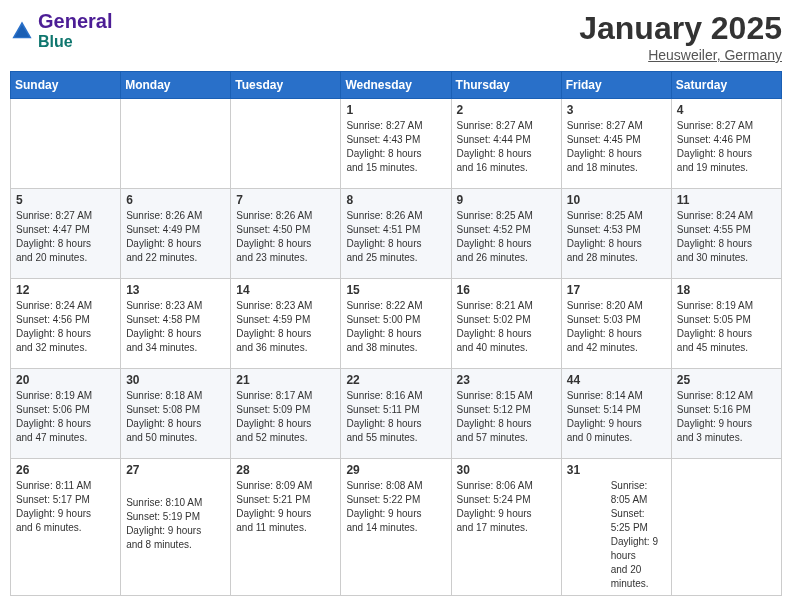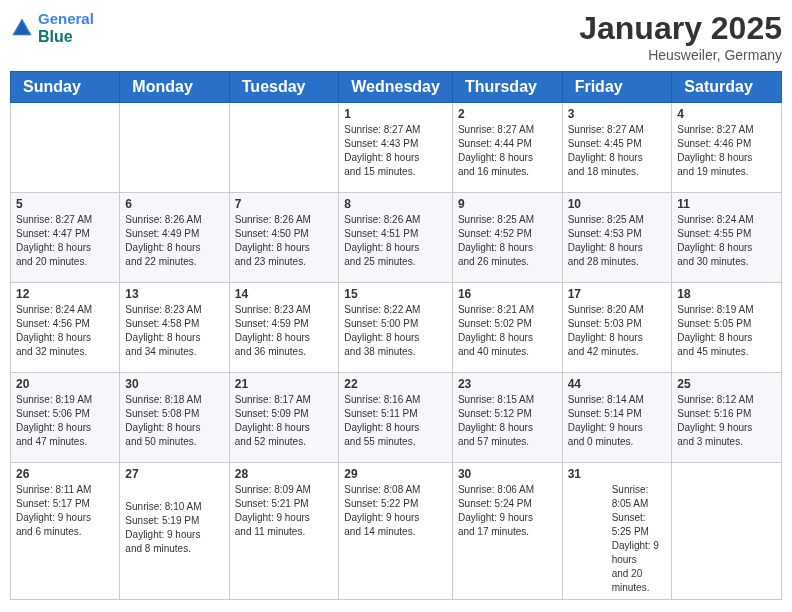--- a/index.html
+++ b/index.html
@@ -29,32 +29,33 @@
       text-align: right;
     }
     .month-title {
       font-size: 32px;
       font-weight: bold;
       color: #333;
     }
     .location-title {
       font-size: 14px;
       color: #555;
+      text-decoration: underline;
     }
     .calendar {
       width: 100%;
       border-collapse: collapse;
       border: 1px solid #ccc;
     }
     .calendar th {
       background: #2970c9;
       color: #fff;
-      font-size: 16px;
+      font-size: 12px;
       font-weight: bold;
-      padding: 6px 12px;
+      padding: 6px 4px;
       text-align: left;
       border: 1px solid #1a5fb4;
     }
     .calendar td {
       width: calc(100% / 7);
       vertical-align: top;
       padding: 4px 5px;
       border: 1px solid #ccc;
       font-size: 10.5px;
       color: #333;
@@ -93,21 +94,21 @@
 </head>
 <body>
 
 <div class="header">
   <div class="logo">
     <svg class="logo-icon" viewBox="0 0 40 40" xmlns="http://www.w3.org/2000/svg">
       <polygon points="20,4 36,32 4,32" fill="#2970c9"></polygon>
       <polygon points="20,10 32,30 8,30" fill="#1a5fb4"></polygon>
     </svg>
     <div>
-      <span style="font-size:15px;font-weight:bold;color:#3b82f6;">General</span><br>
+      <span style="font-size:20px;font-weight:bold;color:#4c1d95;">General</span><br>
       <span style="font-size:16px;font-weight:bold;color:#0f766e;">Blue</span>
     </div>
   </div>
   <div class="title-section">
     <div class="month-title">January 2025</div>
     <div class="location-title">Heusweiler, Germany</div>
   </div>
 </div>
 
 <table class="calendar">

